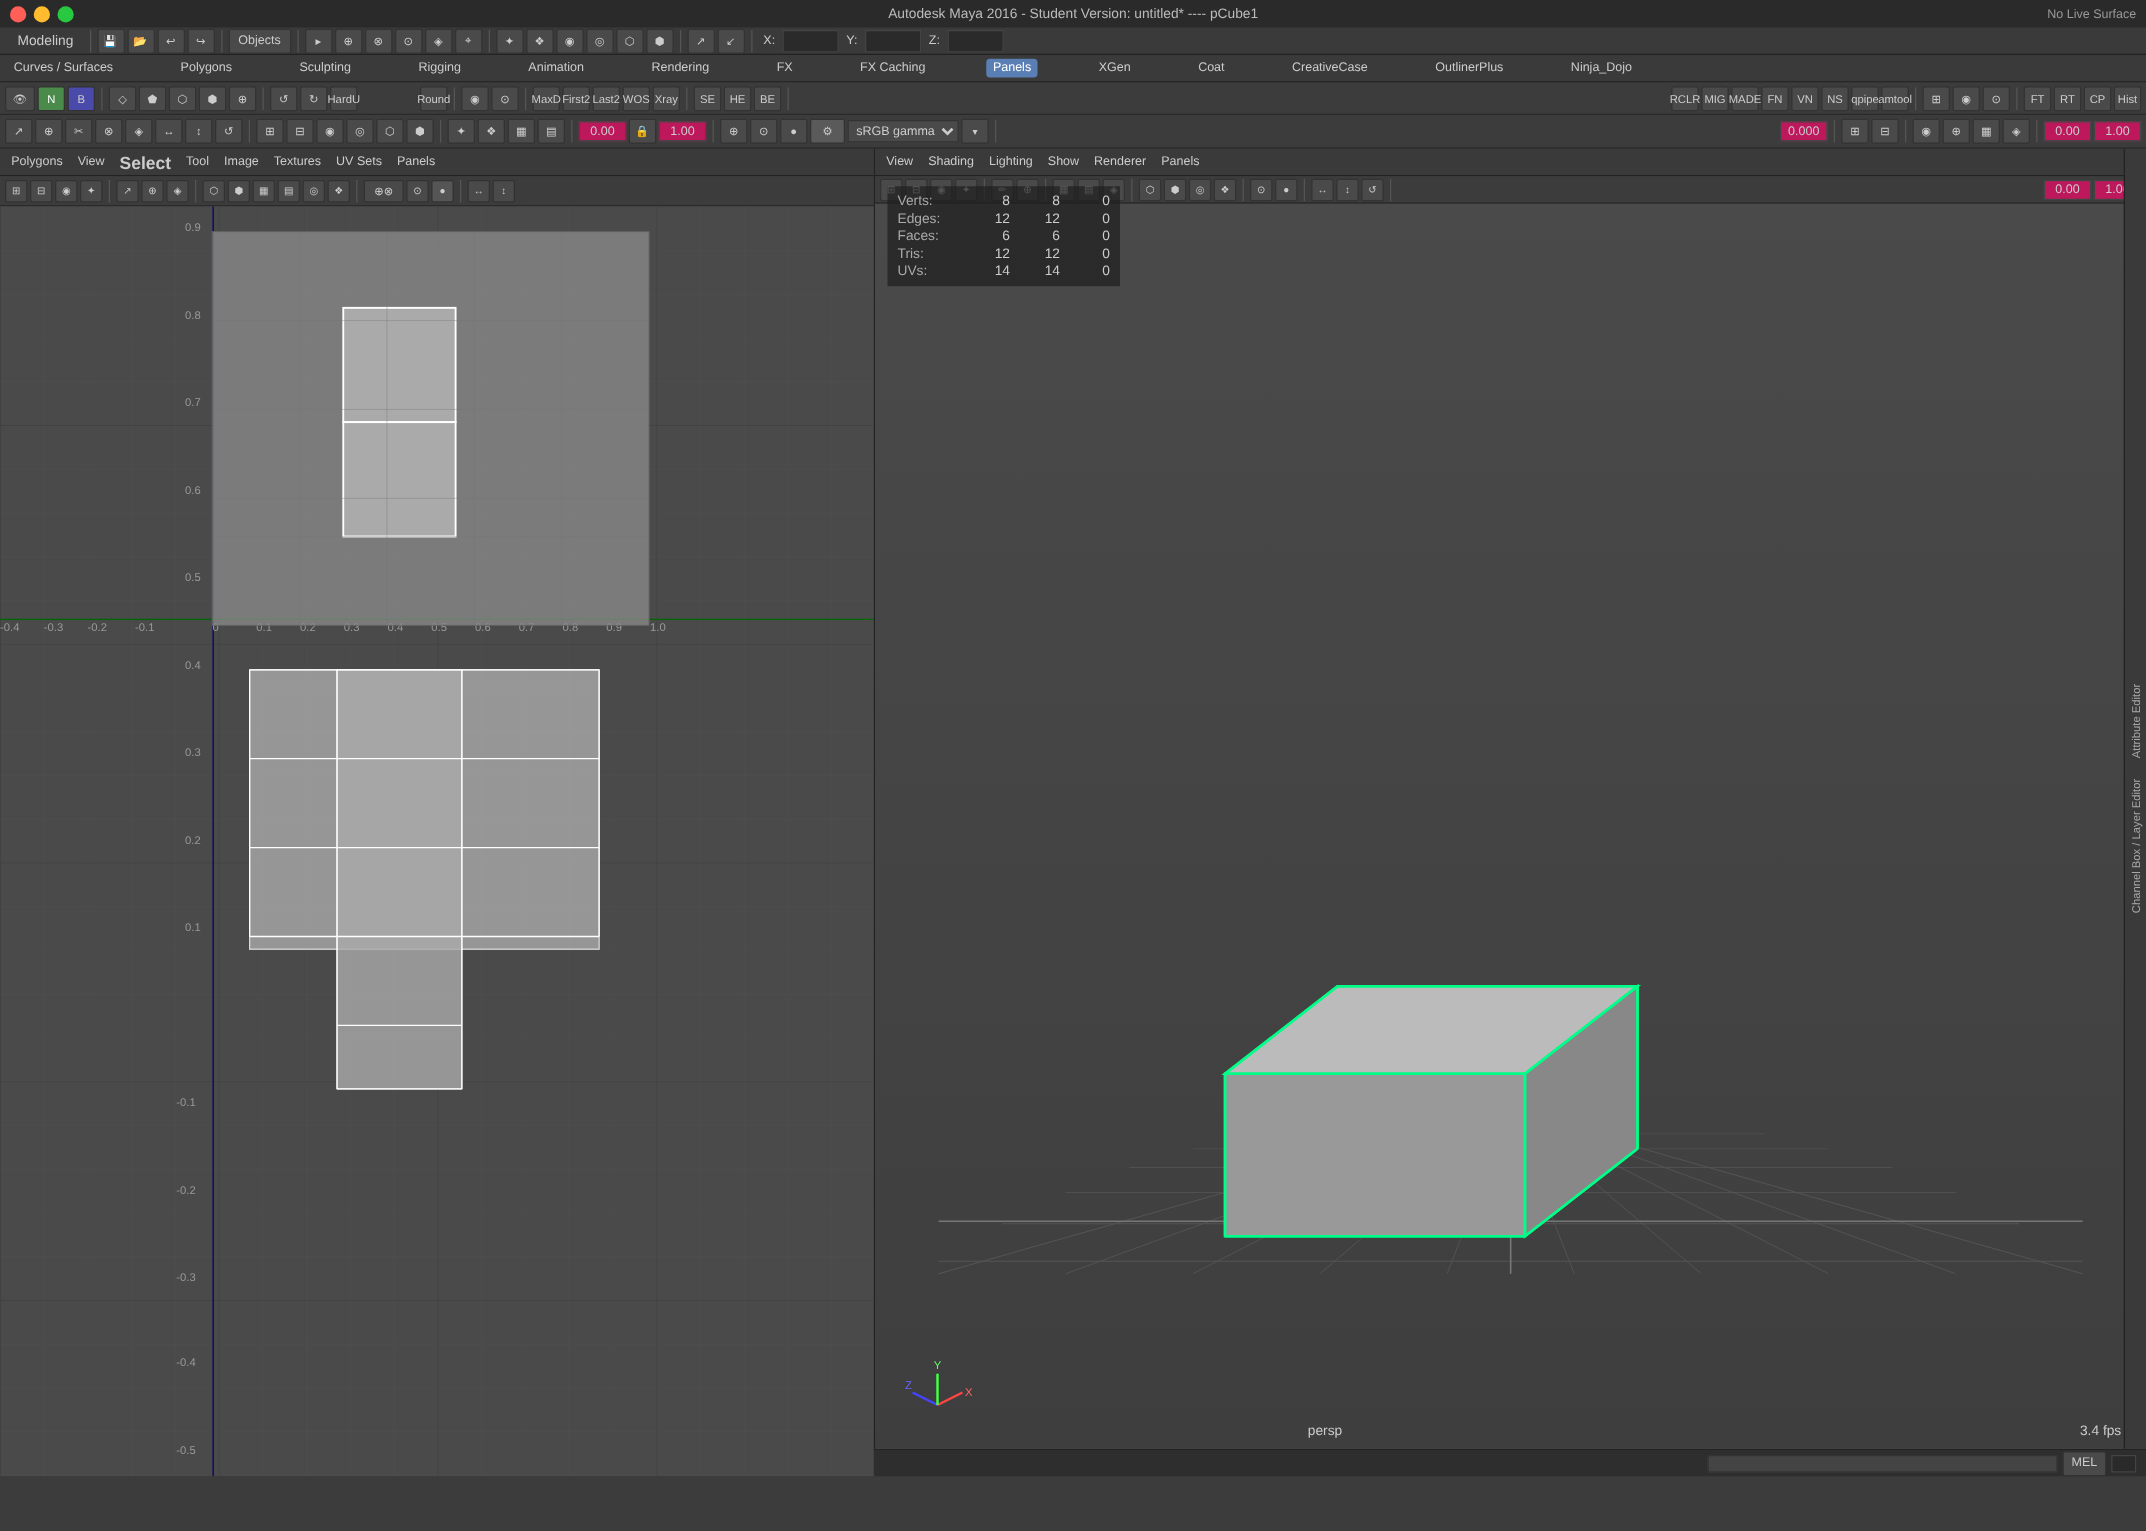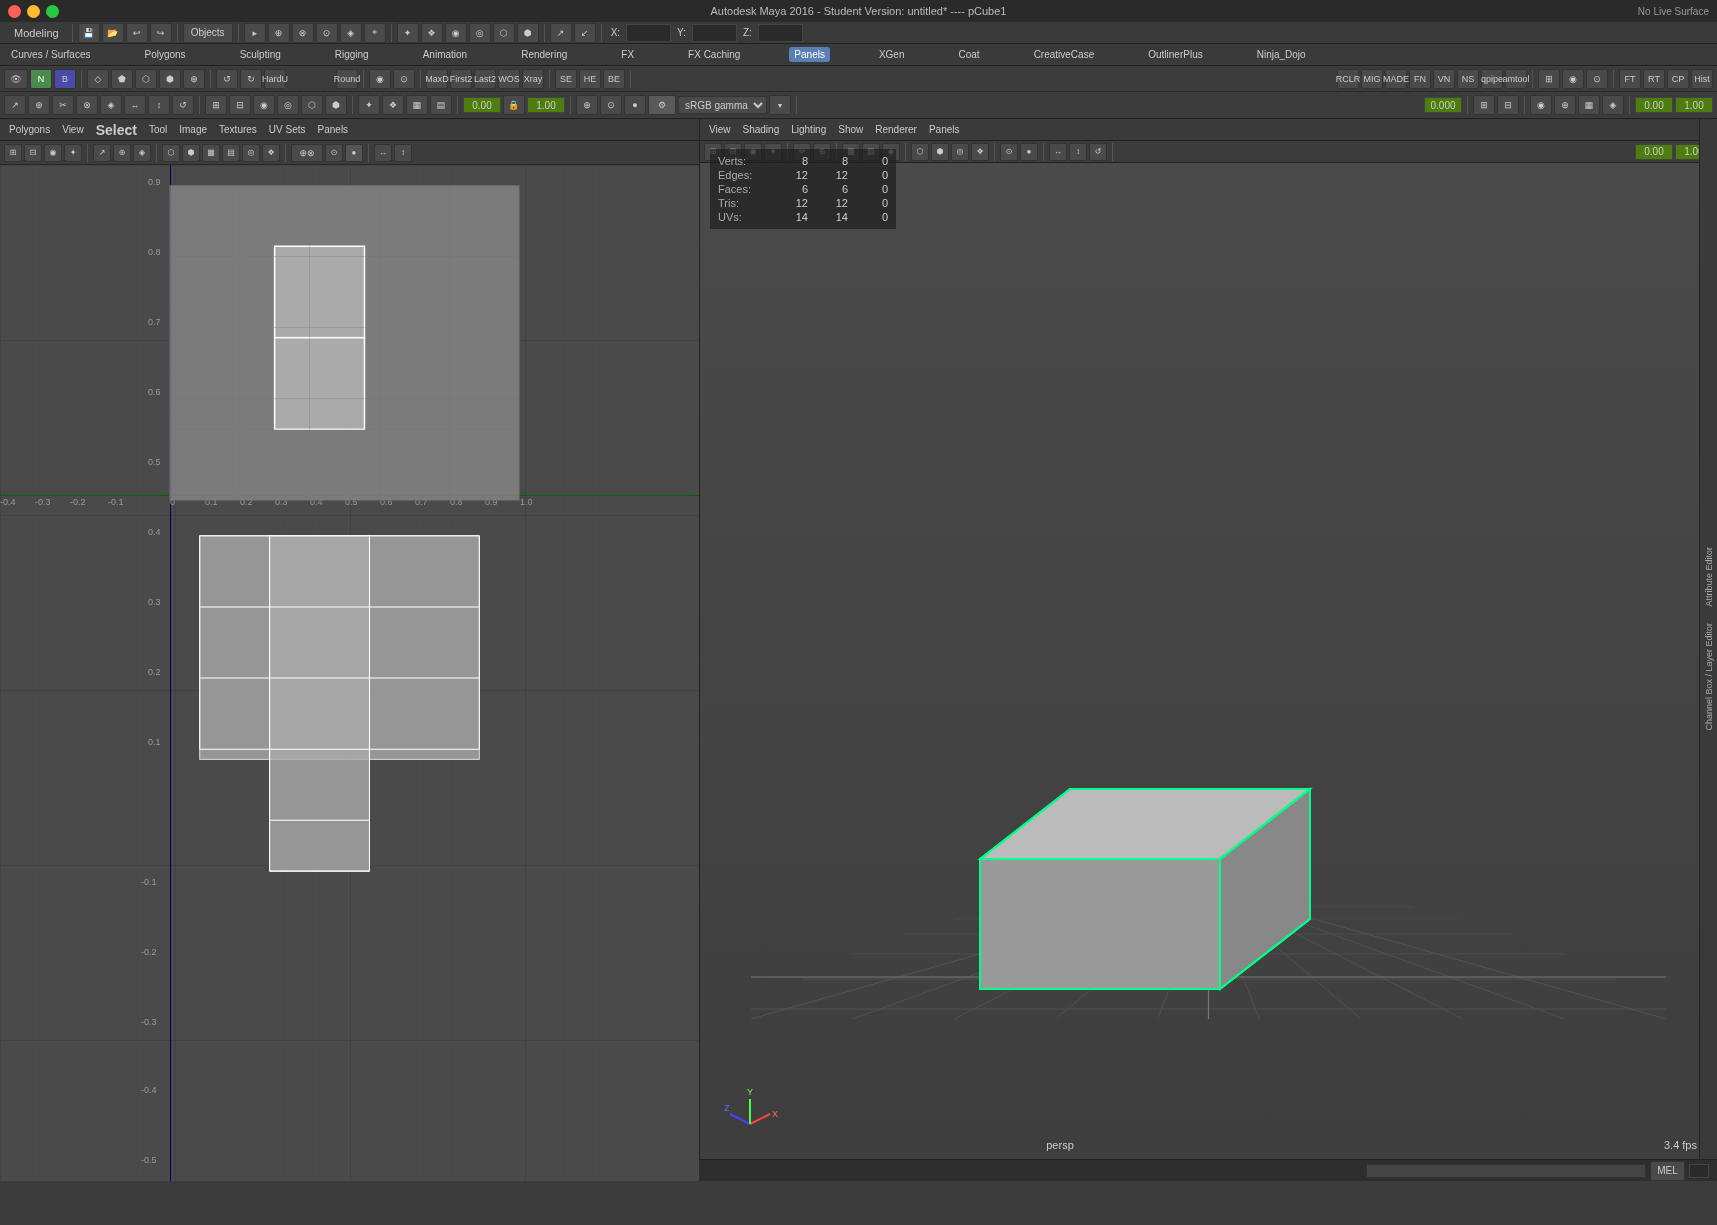--- a/index.html
+++ b/index.html
@@ -348,21 +348,21 @@
       justify-content: center;
       font-size: 8px;
       color: #ccc;
       cursor: pointer;
     }
 
     
     .num-input {
       width: 38px;
       height: 16px;
-      background: #4d7c0f;
+      background: #be185d;
       border: 1px solid #444;
       color: #ccc;
       font-size: 10px;
       text-align: center;
     }
 
     
     .tb-select {
       height: 18px;
       background: #4a4a4a;

